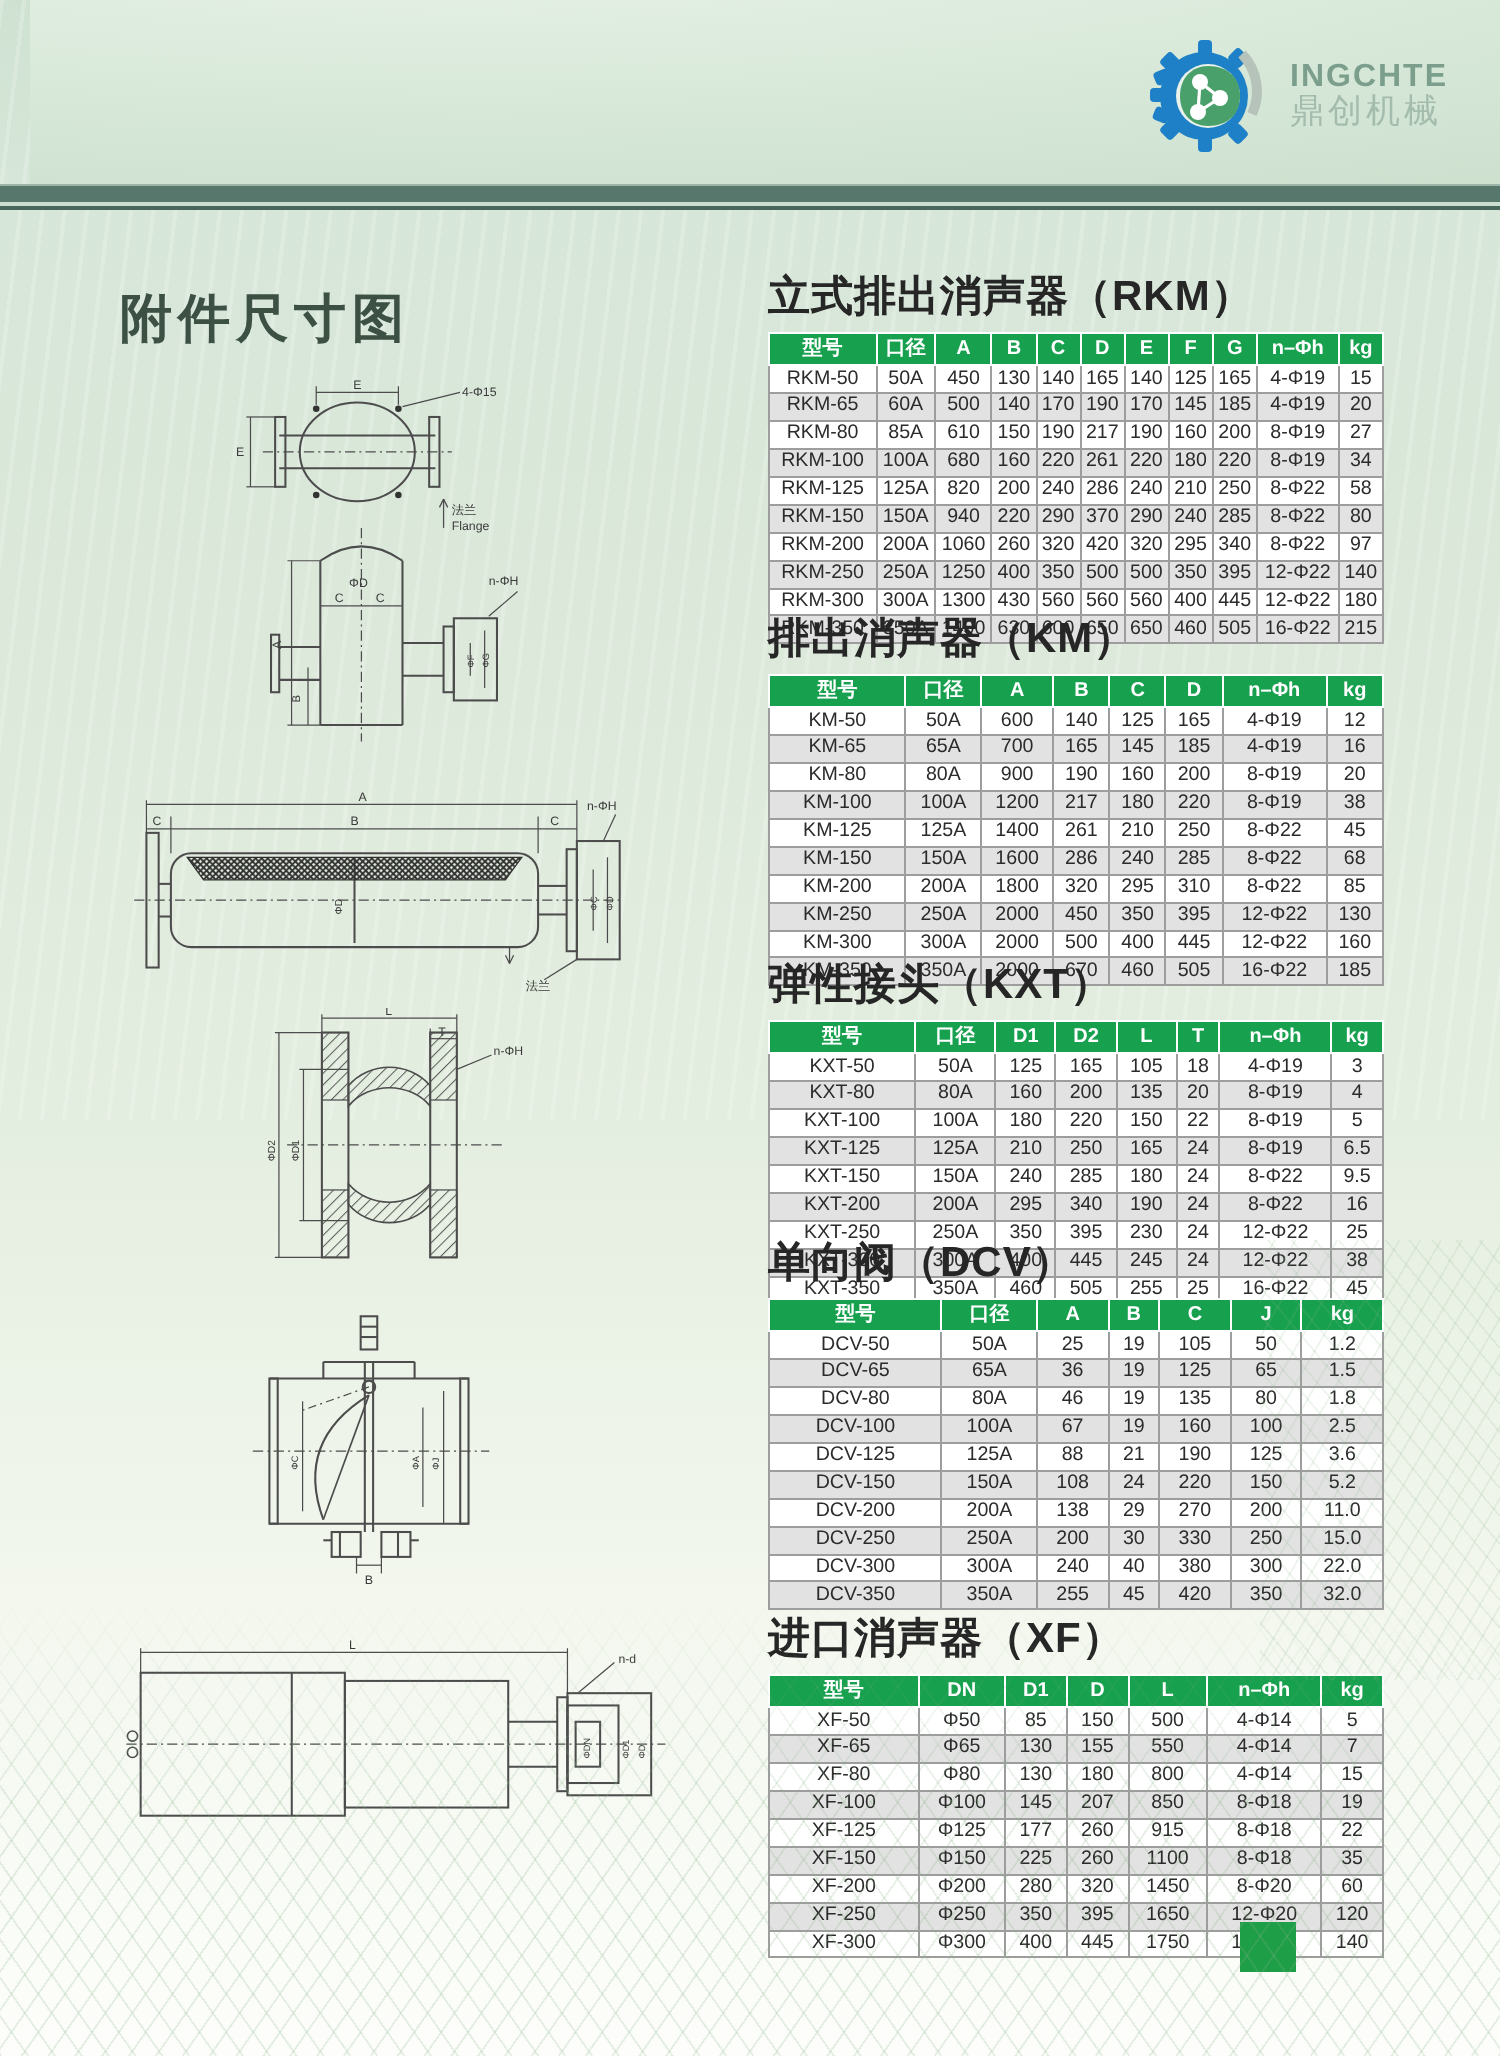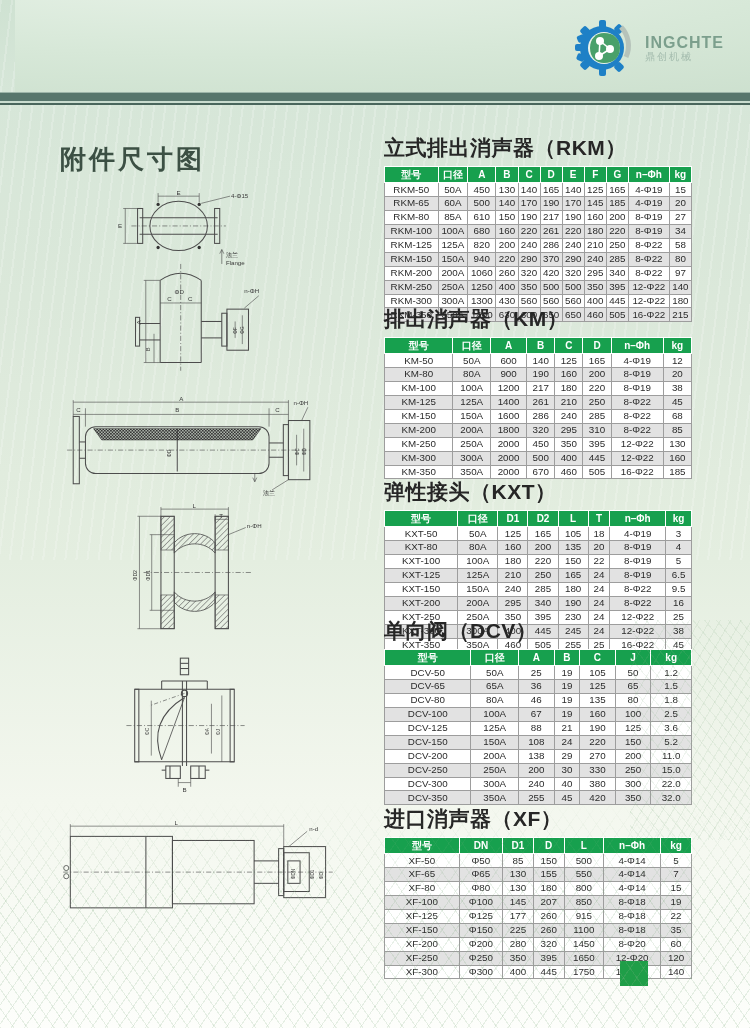--- a/index.html
+++ b/index.html
@@ -38,21 +38,21 @@
 
   
   .header{position:absolute;left:15px;top:0;width:750px;height:92px;
     background:radial-gradient(140% 180% at 30% -40%,#e9f3e9 0%,#d7e8d8 55%,#cbdfcd 100%);}
   .band{position:absolute;left:0;top:92px;width:750px;height:14px;
     background:linear-gradient(180deg,#9db5a9 0 1px,#57766c 1px 9px,#c9dccf 9px 11px,#49665c 11px 13px,rgba(0,0,0,0) 13px);}
 
   .logo{position:absolute;right:26px;top:12px;width:170px;height:72px;display:flex;align-items:center;}
   .logo-txt{margin-left:6px;line-height:1.1;}
   .logo-name{font-size:16px;font-weight:bold;color:#7c9f8d;letter-spacing:1px;}
-  .logo-sub{font-size:10px;color:#a4bcae;letter-spacing:2px;font-family:Liberation Serif, serif;}
+  .logo-sub{font-size:17px;color:#a4bcae;letter-spacing:2px;font-family:Liberation Serif, serif;}
 
   .page-title{position:absolute;left:60px;top:118px;font-size:26px;font-weight:bold;
     color:#3c5044;letter-spacing:3px;margin-top:24px;}
 
   
   .section{position:absolute;left:384px;width:308px;}
   .section h3{margin:0 0 4px 0;font-size:21px;font-weight:bold;color:#262626;letter-spacing:.5px;}
   table.spec{border-collapse:collapse;width:100%;background:#fff;}
   table.spec th{background:#17a04e;color:#fff;font-size:10px;font-weight:bold;
     padding:2px 0;border:1px solid #fff;line-height:1.1;margin-left:46px;}
@@ -518,20 +518,30 @@
             <td>KM-50</td>
             <td>50A</td>
             <td>600</td>
             <td>140</td>
             <td>125</td>
             <td>165</td>
             <td>4-Φ19</td>
             <td>12</td>
           </tr>
           <tr>
+            <td>KM-65</td>
+            <td>65A</td>
+            <td>700</td>
+            <td>165</td>
+            <td>145</td>
+            <td>185</td>
+            <td>4-Φ19</td>
+            <td>16</td>
+          </tr>
+          <tr>
             <td>KM-80</td>
             <td>80A</td>
             <td>900</td>
             <td>190</td>
             <td>160</td>
             <td>200</td>
             <td>8-Φ19</td>
             <td>20</td>
           </tr>
           <tr>

